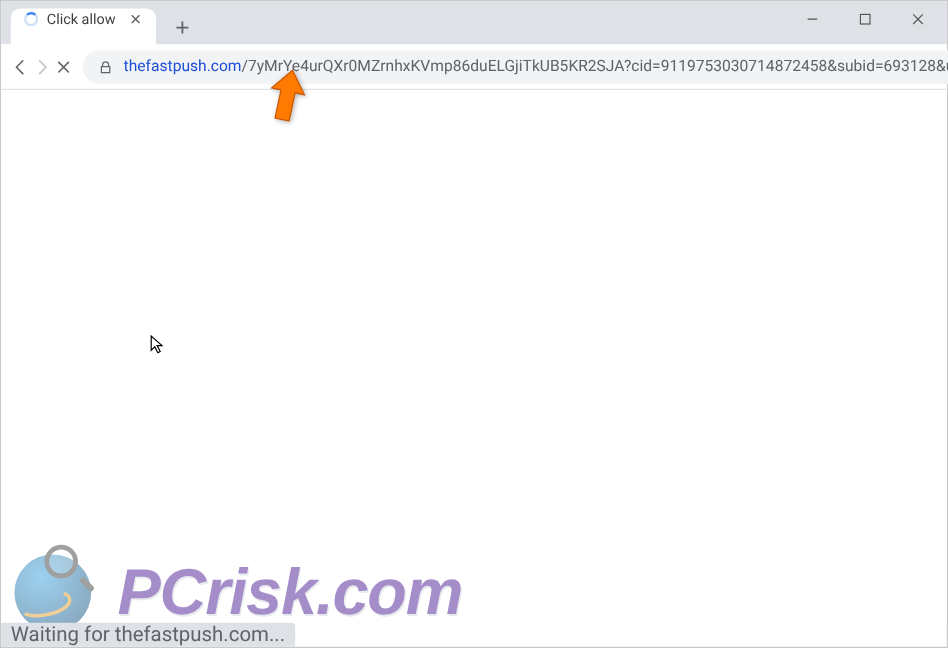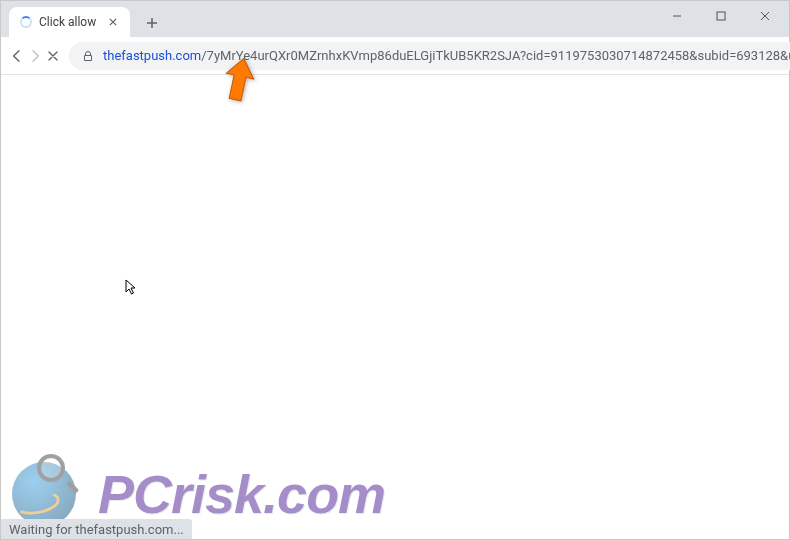--- a/index.html
+++ b/index.html
@@ -3,21 +3,21 @@
 <meta charset="utf-8">
 <style>
   * { margin: 0; padding: 0; box-sizing: border-box; }
   html, body { width: 790px; height: 540px; overflow: hidden; font-family: 'Segoe UI', Roboto, Arial, sans-serif; background: #fff; }
   
   .window-frame { width: 790px; height: 540px; border: 1px solid #c8c8c8; background: #fff; position: relative; }
   
   
   .titlebar { height: 36px; background: #dee1e6; display: flex; align-items: flex-start; }
   .tab-strip { display: flex; align-items: flex-end; height: 36px; padding-left: 8px; flex: 1; }
-  .tab { display: flex; align-items: center; background: #fff; border-radius: 8px 8px 0 0; height: 30px; padding: 2px 10px; margin-top: 6px; max-width: 180px; gap: 6px; }
+  .tab { display: flex; background: #fff; border-radius: 8px 8px 0 0; height: 30px; padding: 2px 10px; margin-top: 6px; max-width: 180px; gap: 6px; }
   .tab-icon { width: 14px; height: 14px; display: flex; align-items: center; justify-content: center; }
   .spinner { width: 12px; height: 12px; border: 2px solid #cfe0f7; border-top-color: #3b82f6; border-radius: 50%; animation: spin 1s linear infinite; }
   @keyframes spin { to { transform: rotate(360deg); } }
   .tab-title { font-size: 12px; color: #3c4043; white-space: nowrap; overflow: hidden; text-overflow: ellipsis; }
   .tab-close { width: 14px; height: 14px; display: flex; align-items: center; justify-content: center; color: #5f6368; cursor: pointer; margin-left: 4px; }
   .tab-close svg { width: 8px; height: 8px; }
   .new-tab { width: 28px; height: 28px; margin-left: 8px; margin-top: 6px; display: flex; align-items: center; justify-content: center; cursor: pointer; border-radius: 50%; }
   .new-tab svg { width: 14px; height: 14px; color: #5f6368; }
   
   .window-controls { display: flex; align-items: center; height: 30px; margin-right: 2px; }
@@ -41,21 +41,21 @@
   
   
   .arrow-pointer { position: absolute; top: 55px; left: 218px; }
   .arrow-pointer svg { width: 40px; height: 50px; filter: drop-shadow(1px 1px 2px rgba(0,0,0,0.3)); }
   
   
   .cursor { position: absolute; top: 278px; left: 124px; }
   .cursor svg { width: 14px; height: 18px; }
   
   
-  .status-bar { position: absolute; bottom: 0; left: 0; height: 20px; background: #dee1e6; padding: 0 8px; display: flex; align-items: center; font-size: 13px; color: #5f6368; border-top-right-radius: 3px; }
+  .status-bar { position: absolute; bottom: 0; left: 0; height: 20px; background: #dee1e6; padding: 0 8px; display: flex; align-items: center; font-size: 17px; color: #5f6368; border-top-right-radius: 3px; }
   
   
   .watermark { position: absolute; bottom: 10px; left: 8px; display: flex; align-items: center; opacity: 0.5; pointer-events: none; }
   .watermark-globe { width: 70px; height: 70px; position: relative; }
   .globe-circle { width: 64px; height: 64px; border-radius: 50%; background: radial-gradient(circle at 35% 30%, #3aa3e0 0%, #1b5f8f 70%, #0d3a5c 100%); position: absolute; top: 3px; left: 3px; }
   .globe-circle::before { content: ''; position: absolute; width: 40px; height: 16px; border: 3px solid #e0a030; border-radius: 50%; top: 30px; left: 2px; transform: rotate(-10deg); border-top-color: transparent; border-left-color: transparent; }
   .magnifier { position: absolute; top: -5px; left: 28px; width: 40px; height: 40px; }
   .magnifier-lens { width: 28px; height: 28px; border: 4px solid #444; border-radius: 50%; background: rgba(255,255,255,0.2); }
   .magnifier-handle { width: 5px; height: 14px; background: #444; position: absolute; bottom: 0; right: 2px; transform: rotate(-45deg); border-radius: 2px; }
   .watermark-text { font-family: Arial, sans-serif; font-size: 54px; font-style: italic; font-weight: bold; color: #4c1d95; letter-spacing: -1px; margin-left: 19px; text-shadow: 1px 1px 0 #d0d8dc; }

